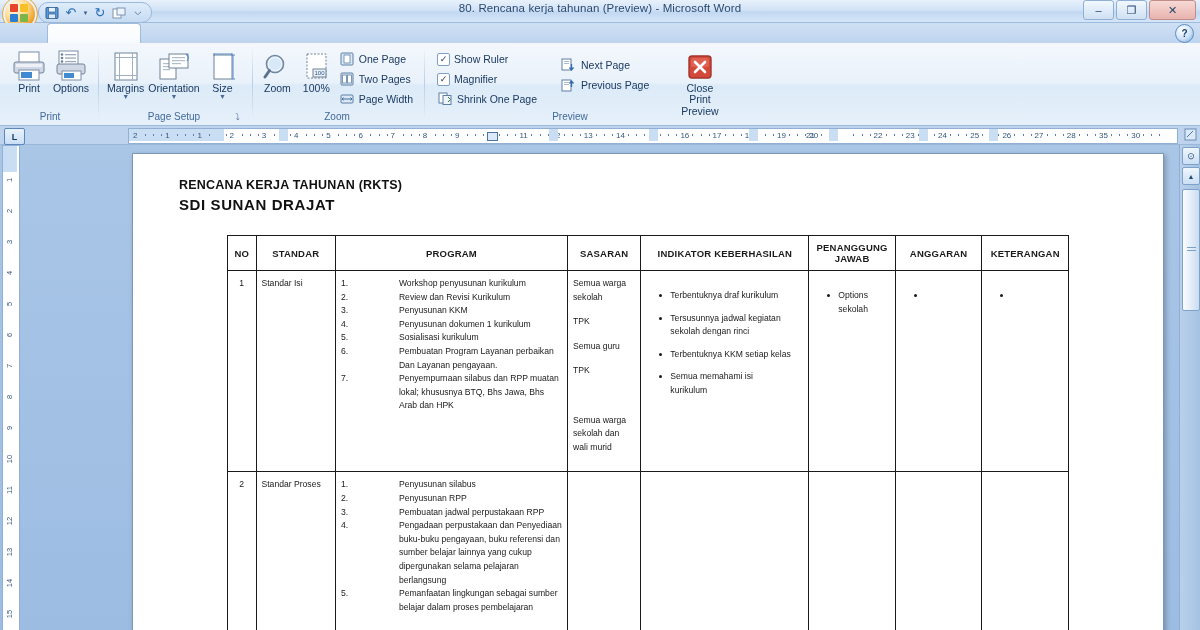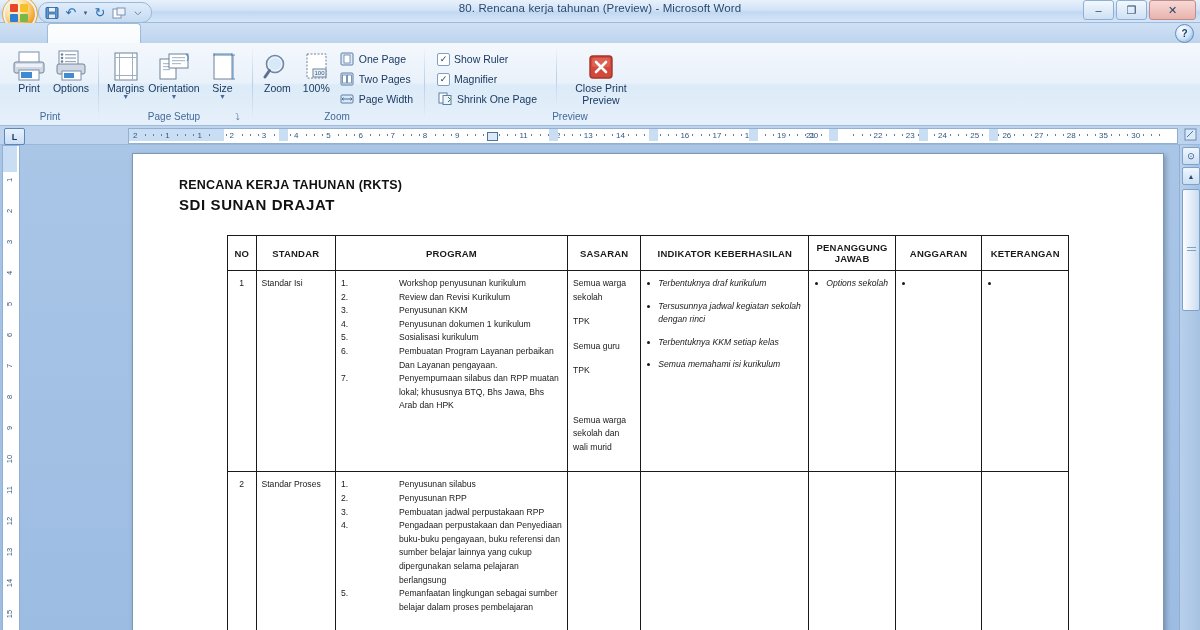--- a/index.html
+++ b/index.html
@@ -116,21 +116,21 @@
   table.rkts th,table.rkts td{border:1px solid #1a1a1a;vertical-align:top;color:#1a1a1a;}
   table.rkts th{font-size:9.5px;font-weight:bold;text-align:center;padding:6px 2px;
     letter-spacing:.2px;vertical-align:middle;}
   table.rkts td{font-size:8.6px;padding:6px 5px;line-height:13.6px;}
   td.c-no,td.c-std{vertical-align:middle;}
   td.c-no{text-align:center;font-size:9px;}
   td.c-std{font-size:8.6px;}
   ol.prog{margin:0;padding:0;list-style:none;}
   ol.prog li{position:relative;padding-left:58px;margin-bottom:0;}
   ol.prog li .num{position:absolute;left:0;top:0;}
-  ul.bul{margin:0;padding:0;list-style:none;font-style:italic;}
+  ul.bul{margin:12px;padding:0;list-style:none;}
   ul.bul li{position:relative;padding-left:12px;margin-bottom:9px;}
   ul.bul li:before{content:"";position:absolute;left:1px;top:5px;width:3px;height:3px;
     border-radius:50%;background:#1a1a1a;}
   ul.bul li.empty{height:9px;margin-bottom:0;}
   .sas p{margin:0 0 11px;}
 </style>
 </head>
 <body>
 
 <div class="app">
@@ -345,20 +345,44 @@
               <svg width="15" height="14" viewBox="0 0 15 14">
                   <rect x="1" y="1" width="8" height="10" fill="#fff" stroke="#5f7fa6"></rect>
                   <rect x="5" y="3.5" width="8" height="9" fill="#eef4fb" stroke="#5f7fa6"></rect>
                   <path d="M10 5 l2.5 2.5 l-2.5 2.5" stroke="#2f7c3f" fill="none" stroke-width="1"></path>
                 </svg>
             </span>
             <span>Shrink One Page</span>
           </div>
         </div>
 
+        <div class="smallcol" style="margin-left:12px;padding-top:8px;">
+          <div class="smallbtn">
+            <span class="si">
+              <svg width="15" height="15" viewBox="0 0 15 15">
+                  <rect x="1" y="1" width="9" height="11" fill="#fff" stroke="#5f7fa6"></rect>
+                  <rect x="3" y="3" width="5" height="1" fill="#aabbcd"></rect>
+                  <rect x="3" y="5" width="5" height="1" fill="#aabbcd"></rect>
+                  <path d="M10.5 6 v5 M8.5 9.5 L10.5 12 L12.5 9.5" stroke="#2f6bb0" fill="none" stroke-width="1.3"></path>
+                </svg>
+            </span>
+            <span>Next Page</span>
+          </div>
+          <div class="smallbtn">
+            <span class="si">
+              <svg width="15" height="15" viewBox="0 0 15 15">
+                  <rect x="1" y="2" width="9" height="11" fill="#fff" stroke="#5f7fa6"></rect>
+                  <rect x="3" y="4" width="5" height="1" fill="#aabbcd"></rect>
+                  <rect x="3" y="6" width="5" height="1" fill="#aabbcd"></rect>
+                  <path d="M10.5 9 v-5 M8.5 5.5 L10.5 3 L12.5 5.5" stroke="#2f6bb0" fill="none" stroke-width="1.3"></path>
+                </svg>
+            </span>
+            <span>Previous Page</span>
+          </div>
+        </div>
 
         <div style="width:1px;height:58px;margin-left:10px;
              background:linear-gradient(180deg,rgba(255,255,255,0),#b9cfe7,rgba(255,255,255,0));"></div>
 
         <div class="bigbtn" style="width:62px;margin-left:6px;">
           <div class="ico">
             <svg width="30" height="28" viewBox="0 0 30 28">
               <rect x="4" y="2" width="22" height="22" rx="3" fill="#d3483a" stroke="#a2352a" stroke-width="1.4"></rect>
               <rect x="6" y="4" width="18" height="9" rx="2" fill="#e1695b" opacity=".75"></rect>
               <path d="M10 8 L20 18 M20 8 L10 18" stroke="#fff" stroke-width="2.6" stroke-linecap="round"></path>

